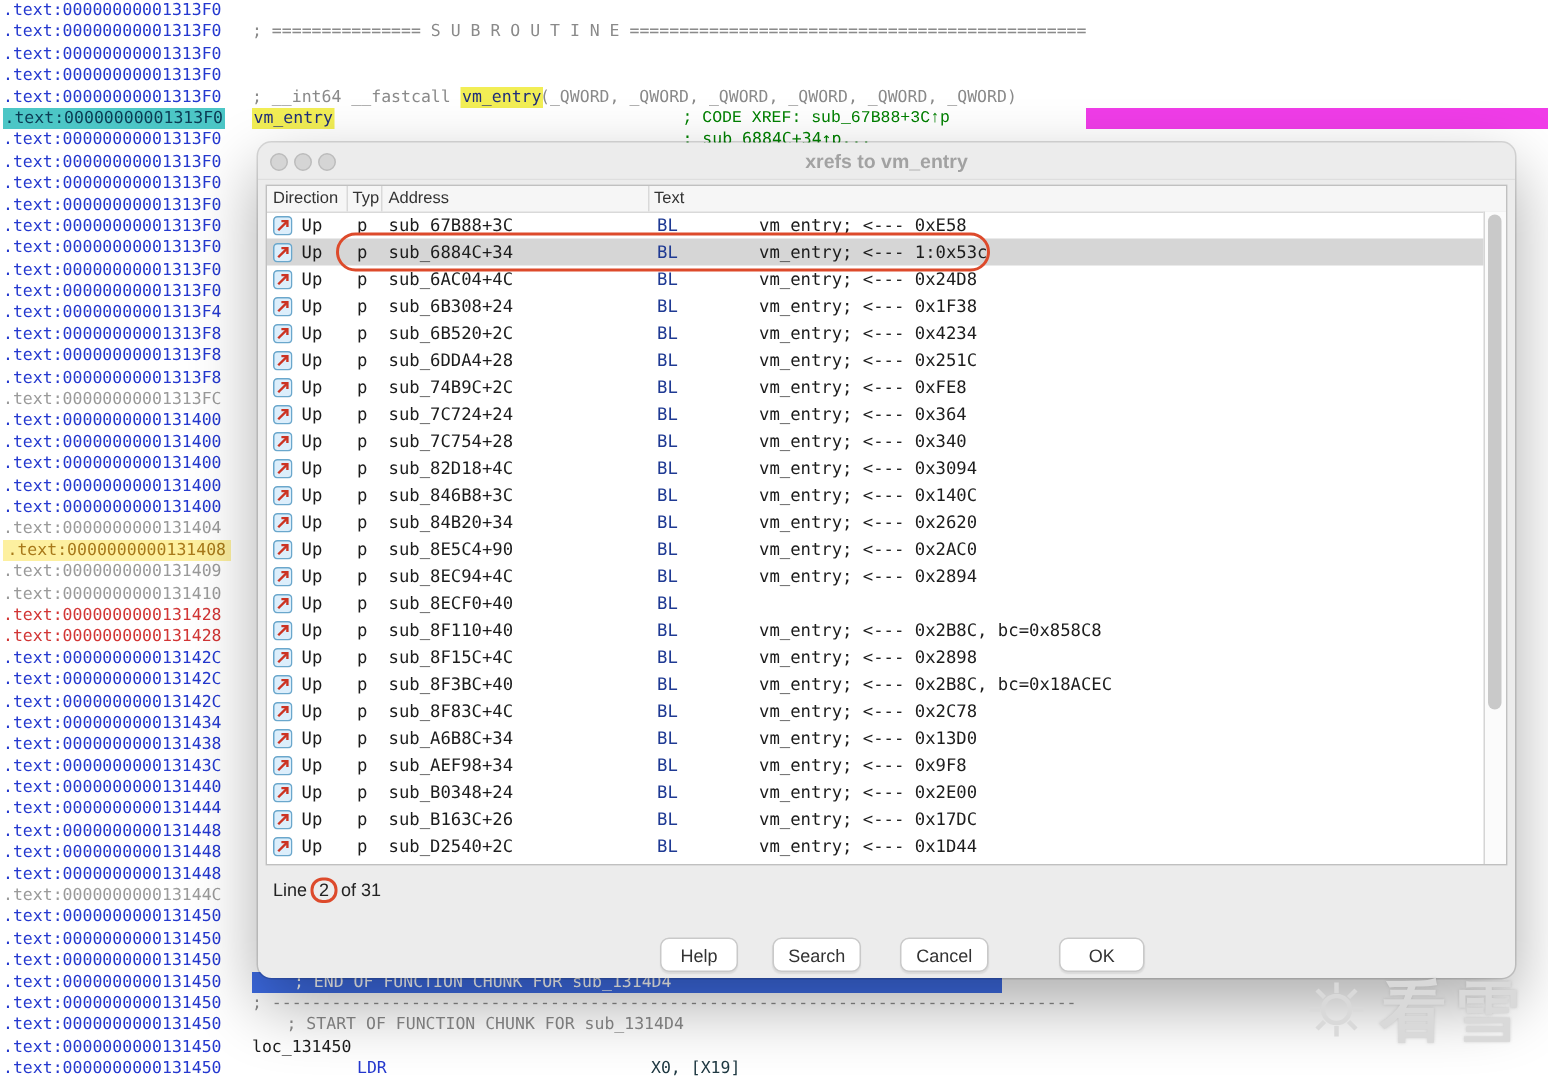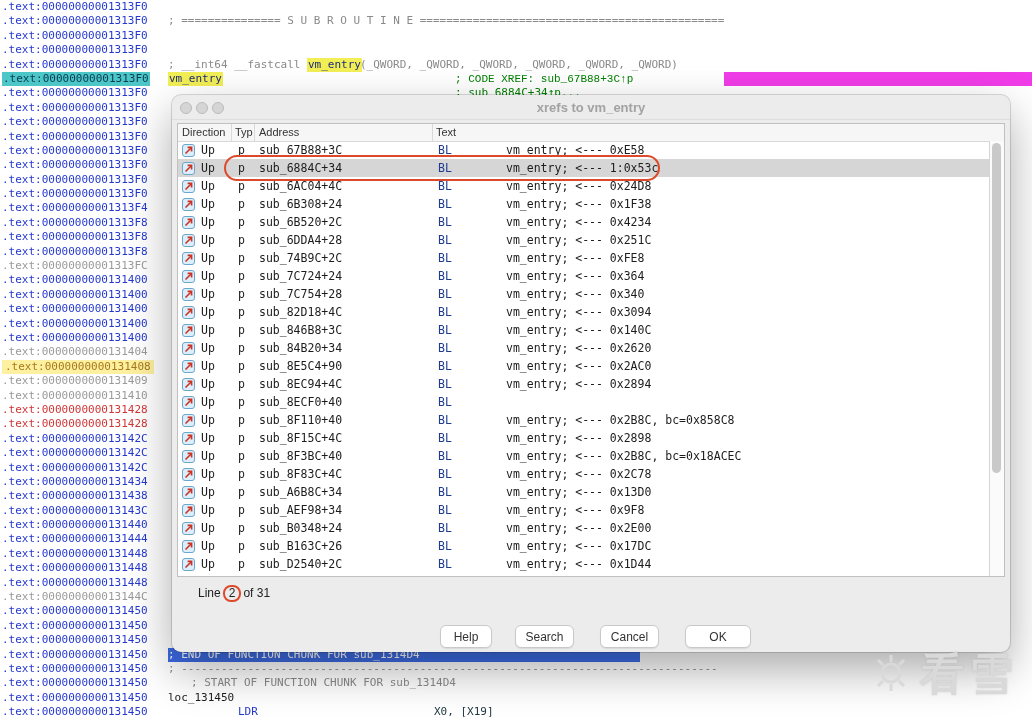--- a/index.html
+++ b/index.html
@@ -13,21 +13,21 @@
   .dr .addr{position:absolute;left:2px;top:0;color:#2438cf;}
   .dr .addr.gray{color:#9a9a9a;}
   .dr .addr.red{color:#d23535;}
   .dr .addr.orangehl{color:#a8791a;background:#fdf0a0;padding:0 3px;}
   .dr .addr.addrhl{background:#4cc6c6;color:#0b3a52;padding:0 1px;}
   .seg{position:absolute;top:0;height:14.4px;}
   .seg.cmt{color:#8a8a8a;}
   .seg.green{color:#008000;}
   .seg.hlname{background:#f2ee55;color:#1f2d7a;padding:0 1px;}
   .seg.bar{background:#f03ce8;}
-  .seg.selblue{background:#3d6be4;color:#ffffff;}
+  .seg.selblue{background:#3d6be4;color:#ffffff;padding-left:28px;}
   .seg.mnem{color:#2438cf;}
   .seg.ops{color:#203a43;}
   .seg.label{color:#1c1c1c;}
 
   
   .dialog{position:absolute;left:172px;top:95px;width:838px;height:557px;background:#ececec;
           border-radius:9px;z-index:10;
           box-shadow:0 18px 45px rgba(0,0,0,.33),0 0 0 1px rgba(0,0,0,.14);}
   .titlebar{position:absolute;left:0;top:0;right:0;height:24px;border-bottom:1px solid #dedede;
             border-radius:9px 9px 0 0;}
@@ -49,30 +49,30 @@
   .xr.sel{background:#d6d6d6;}
   .xr span{position:absolute;top:0;}
   .xr .ci{left:4px;top:2.5px;width:13px;height:13px;line-height:13px;}
   .xr .cd{left:23px}.xr .ct{left:60px}.xr .ca{left:81px}
   .xr .cb{left:260px;color:#1f3a93;}
   .xr .cx{left:328px}
   .vscroll{position:absolute;top:17px;right:0;bottom:0;width:14px;border-left:1px solid #d5d5d5;
            background:#fbfbfb;}
   .thumb{position:absolute;left:2px;top:2px;width:9px;height:330px;border-radius:5px;background:#c9c9c9;}
 
-  .status{position:absolute;left:10px;top:490px;font:12px "Liberation Sans",sans-serif;color:#222;margin-left:16px;}
+  .status{position:absolute;left:10px;top:490px;font:12px "Liberation Sans",sans-serif;color:#222;}
   .circ{display:inline-block;border:2px solid #dd4a2b;border-radius:8px;padding:0 4px;margin:0 2px;
         line-height:13px;}
   .btnrow button{position:absolute;top:530px;height:23px;border:1px solid #c9c9c9;border-radius:6px;
         background:#fff;font:12px "Liberation Sans",sans-serif;color:#333;
         box-shadow:0 1px 1px rgba(0,0,0,.08);}
   .btn-help{left:268px;width:52px}
   .btn-search{left:343px;width:59px}
   .btn-cancel{left:428px;width:59px}
-  .btn-ok{left:513px;width:66px}
+  .btn-ok{left:534px;width:57px}
 
   
   .ann-rect{position:absolute;left:224px;top:155px;width:436px;height:26px;border:2.5px solid #dd4a2b;
             border-radius:13px;z-index:40;pointer-events:none;box-sizing:border-box;}
   .watermark{position:absolute;right:14px;bottom:16px;z-index:30;display:flex;align-items:center;
              gap:8px;color:#d9d9d9;pointer-events:none;}
   .wm-text{font-family:"DejaVu Sans",sans-serif;font-size:44px;font-weight:bold;letter-spacing:5px;
            text-shadow:0 0 2px rgba(130,130,130,.35);}
 </style>
 </head>

